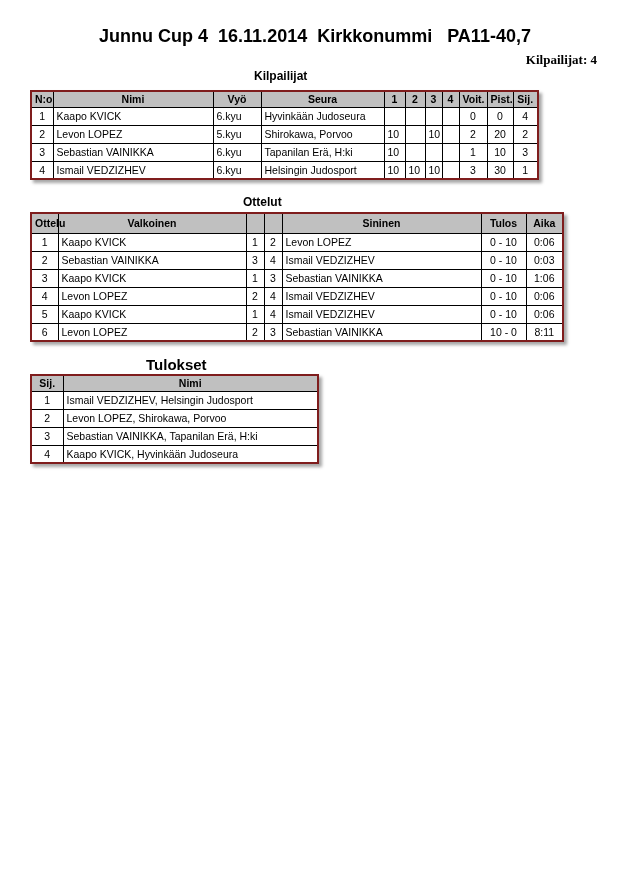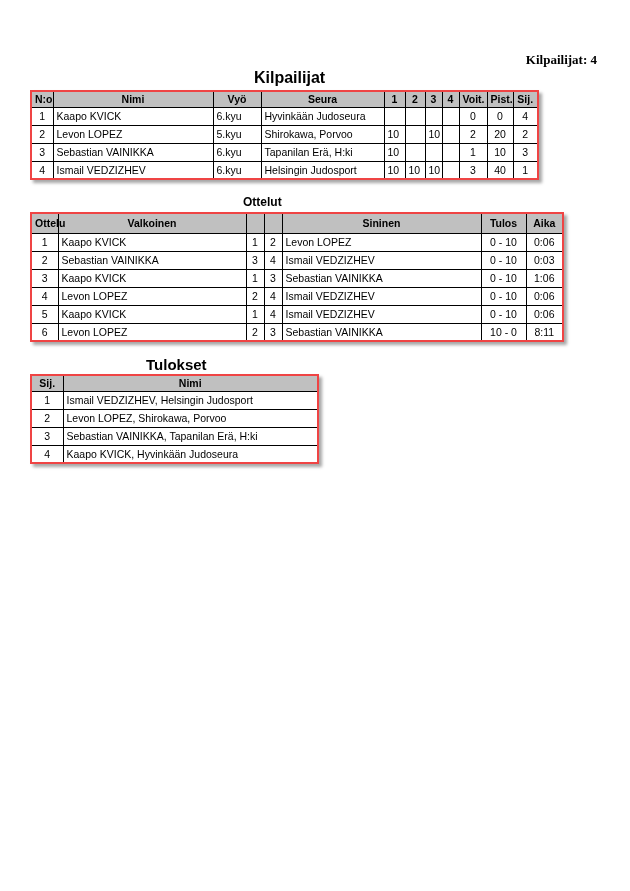--- a/index.html
+++ b/index.html
@@ -7,27 +7,27 @@
     position:relative; width:630px; height:891px; background:#ffffff;
     font-family:"Liberation Sans","DejaVu Sans",sans-serif; color:#000;
     overflow:hidden;
   }
   .page-title {
     position:absolute; top:26px; left:0; width:100%; margin:0;
     text-align:center; font-size:18px; font-weight:bold; white-space:pre;
   }
   .count-label { position:absolute; top:52px; right:33px; font-size:13px; font-weight:bold;font-family:Liberation Serif, serif; }
   .section-label { position:absolute; font-weight:bold; }
-  #label-competitors { top:69px;  left:218px; font-size:16px;padding-left:36px; }
+  #label-competitors { top:69px;  left:218px; font-size:12px;padding-left:36px; }
   #label-matches     { top:195px; left:243px; font-size:12px; }
   #label-results     { top:356px; left:146px; font-size:15px; }
 
   table.grid {
     position:absolute; border-collapse:collapse; table-layout:fixed;
-    background:#fff; border:2px solid #ef4444;
+    background:#fff; border:2px solid #7f1d1d;
     box-shadow:3px 3px 3px rgba(0,0,0,0.35);
   }
   table.grid th, table.grid td {
     border:1px solid #000; padding:0 3px; white-space:nowrap; overflow:hidden;
     font-size:10.5px; vertical-align:middle; text-align:left;
   }
   table.grid th {
     background:#c0c0c0; font-weight:bold; text-align:center; overflow:visible;
   }
 
@@ -54,20 +54,21 @@
   #matches tbody td:nth-child(4),
   #matches tbody td:nth-child(6),
   #matches tbody td:nth-child(7) { text-align:center; }
 
   #results tbody td:nth-child(1) { text-align:center; }
 </style>
 </head>
 <body>
 
 <div class="page">
+  <h1 class="page-title">Junnu Cup 4  16.11.2014  Kirkkonummi   PA11-40,7</h1>
   <div class="count-label">Kilpailijat: 4</div>
 
   <div class="section-label" id="label-competitors">Kilpailijat</div>
   <table class="grid" id="competitors">
     <colgroup>
       <col style="width:22px">
         <col style="width:160px">
         <col style="width:48px">
         <col style="width:123px">
       <col style="width:21px">
@@ -136,21 +137,21 @@
         <tr>
           <td>4</td>
           <td>Ismail VEDZIZHEV</td>
           <td>6.kyu</td>
           <td>Helsingin Judosport</td>
           <td>10</td>
           <td>10</td>
           <td>10</td>
           <td></td>
           <td>3</td>
-          <td>40</td>
+          <td>30</td>
           <td>1</td>
         </tr>
       </tbody>
     </table>
 
   <div class="section-label" id="label-matches">Ottelut</div>
   <table class="grid" id="matches">
     <colgroup>
       <col style="width:27px">
         <col style="width:188px">

